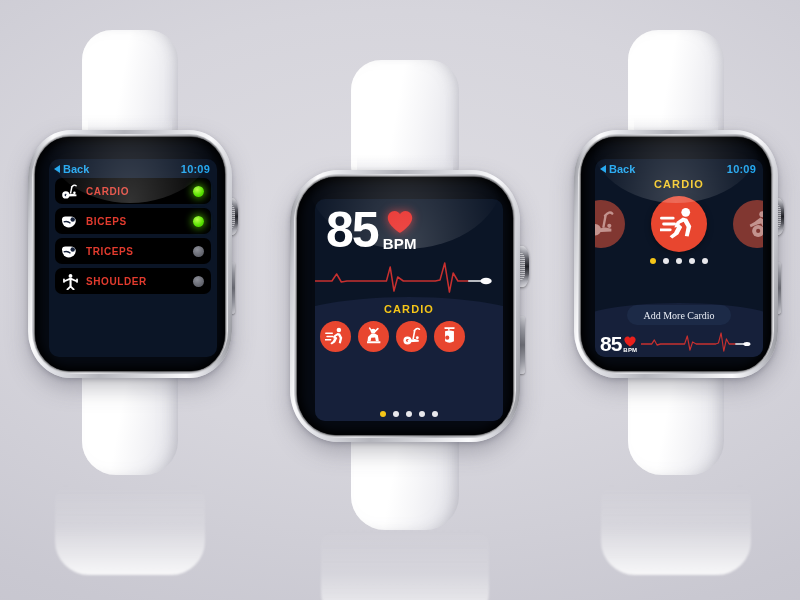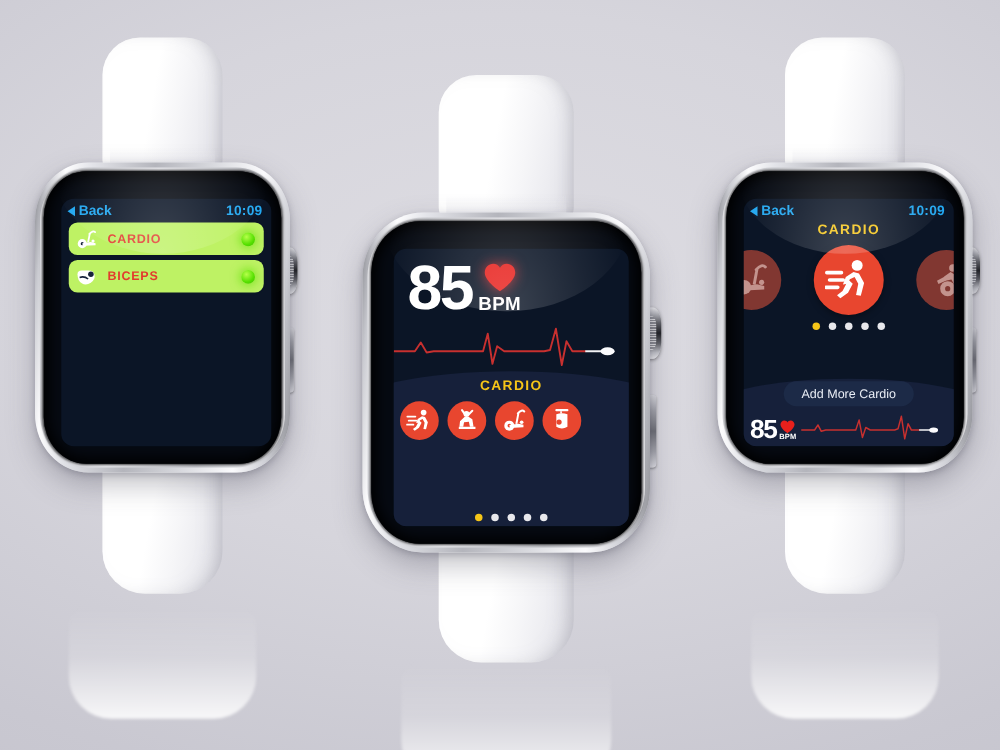--- a/index.html
+++ b/index.html
@@ -110,21 +110,21 @@
   .back{display:flex;align-items:center;gap:2px;cursor:pointer;}
   .back .chev{
     width:0;height:0;border-top:4.5px solid transparent;border-bottom:4.5px solid transparent;
     border-right:6px solid #22a7f0;margin-right:1px;
   }
   .time{color:#22a7f0;letter-spacing:.2px;}
 
   .list{padding:1px 6px 0 6px;display:flex;flex-direction:column;gap:4px;}
   .row{
     display:flex;align-items:center;height:26px;border-radius:7px;
-    background:#bef264;padding:0 7px 0 4px;
+    background:#000000;padding:0 7px 0 4px;
   }
   .row .ic{width:22px;height:18px;flex:0 0 22px;display:flex;align-items:center;justify-content:center;}
   .row .lbl{
     flex:1;color:#e23b2e;font-size:10px;font-weight:bold;letter-spacing:.6px;
     padding-left:5px;
   }
   .dot{width:11px;height:11px;border-radius:50%;flex:0 0 11px;}
   .dot.on{background:radial-gradient(circle at 38% 32%,#b6ff4a,#55e000 60%,#3fbd00);
           box-shadow:0 0 7px 2px rgba(92,224,0,.55);}
   .dot.off{background:radial-gradient(circle at 38% 32%,#8d8f98,#63656e 65%,#4f515a);}
@@ -172,21 +172,21 @@
   .c-side{
     position:absolute;top:50%;transform:translateY(-50%);
     width:48px;height:48px;border-radius:50%;background:#8e3b33;
     display:flex;align-items:center;justify-content:center;opacity:.9;
   }
   .c-left{left:-18px;} .c-right{right:-18px;}
 
   .addbtn{
     margin:0 auto;width:104px;height:20px;border-radius:11px;
     background:#1c2a47;color:#e9edf5;font-size:10px;
-    display:flex;align-items:center;justify-content:center;cursor:pointer;
+    display:flex;align-items:center;justify-content:center;cursor:pointer;font-family:Liberation Serif, serif;
   }
   .s3bottom{position:absolute;left:0;right:0;bottom:2px;display:flex;align-items:flex-end;padding:0 6px 1px 5px;}
   .s3num{font-size:21px;font-weight:bold;color:#fff;line-height:1;letter-spacing:-1px;}
   .s3hc{display:flex;flex-direction:column;align-items:center;margin-left:2px;margin-bottom:1px;}
   .s3heart{width:12px;height:11px;}
   .s3bpm{color:#fff;font-size:6px;font-weight:bold;letter-spacing:.2px;}
   .s3ecg{flex:1;margin-left:4px;margin-bottom:2px;}
   .s3arc{
     position:absolute;left:-18%;right:-18%;bottom:0;height:54px;
     background:#16203a;border-radius:50% 50% 0 0 / 26px 26px 0 0;
@@ -237,21 +237,46 @@
                 <svg viewBox="0 0 24 20" width="21" height="17">
                   <path d="M2 7.5 Q2 4 6 4 L12.5 4 Q17 4 18 8 Q19 12.5 14.5 15.5 Q10 18.5 6 16 Q2 13.5 2 7.5 Z" fill="#fff"></path>
                   <circle cx="14.6" cy="7.6" r="2.6" fill="#17233c"></circle>
                   <path d="M4 10.5 Q8.5 9 12 12" stroke="#17233c" stroke-width="1.5" fill="none"></path>
                 </svg>
               </span>
               <span class="lbl">BICEPS</span>
               <span class="dot on"></span>
             </div>
 
-
+            <div class="row">
+              <span class="ic">
+                <svg viewBox="0 0 24 20" width="21" height="17">
+                  <path d="M2 7.5 Q2 4 6 4 L12.5 4 Q17 4 18 8 Q19 12.5 14.5 15.5 Q10 18.5 6 16 Q2 13.5 2 7.5 Z" fill="#fff"></path>
+                  <circle cx="14.6" cy="7.6" r="2.6" fill="#17233c"></circle>
+                  <path d="M4 10.5 Q8.5 9 12 12" stroke="#17233c" stroke-width="1.5" fill="none"></path>
+                </svg>
+              </span>
+              <span class="lbl">TRICEPS</span>
+              <span class="dot off"></span>
+            </div>
+
+            <div class="row">
+              <span class="ic">
+                <svg viewBox="0 0 24 20" width="21" height="17">
+                  <circle cx="12" cy="3.4" r="2.3" fill="#fff"></circle>
+                  <rect x="10.8" y="5.6" width="2.5" height="11.5" rx="1" fill="#fff"></rect>
+                  <path d="M5.4 9.4 L12 6.6 L18.6 9.4" stroke="#fff" stroke-width="2.2" fill="none" stroke-linecap="round"></path>
+                  <rect x="3.3" y="6.6" width="2" height="5" rx="1" fill="#fff"></rect>
+                  <rect x="18.7" y="6.6" width="2" height="5" rx="1" fill="#fff"></rect>
+                  <path d="M11.2 16.6 L8.4 19.4 M12.9 16.6 L15.7 19.4" stroke="#fff" stroke-width="2.1" stroke-linecap="round"></path>
+                </svg>
+              </span>
+              <span class="lbl">SHOULDER</span>
+              <span class="dot off"></span>
+            </div>
 
 
           </div>
         </div>
       </div>
     </div>
 
     <div class="crown" style="right:2px;top:168px;width:15px;height:37px;"></div>
     <div class="sidebtn" style="right:5px;top:232px;width:7px;height:52px;"></div>
   </div>

